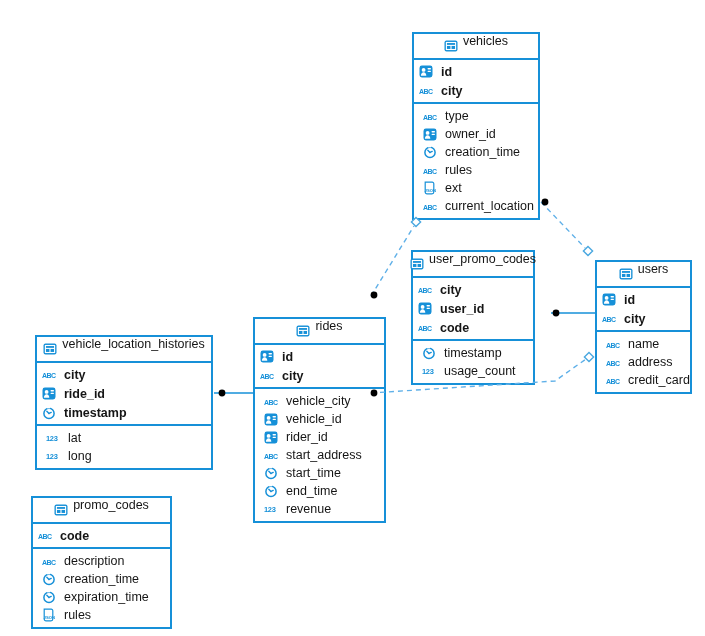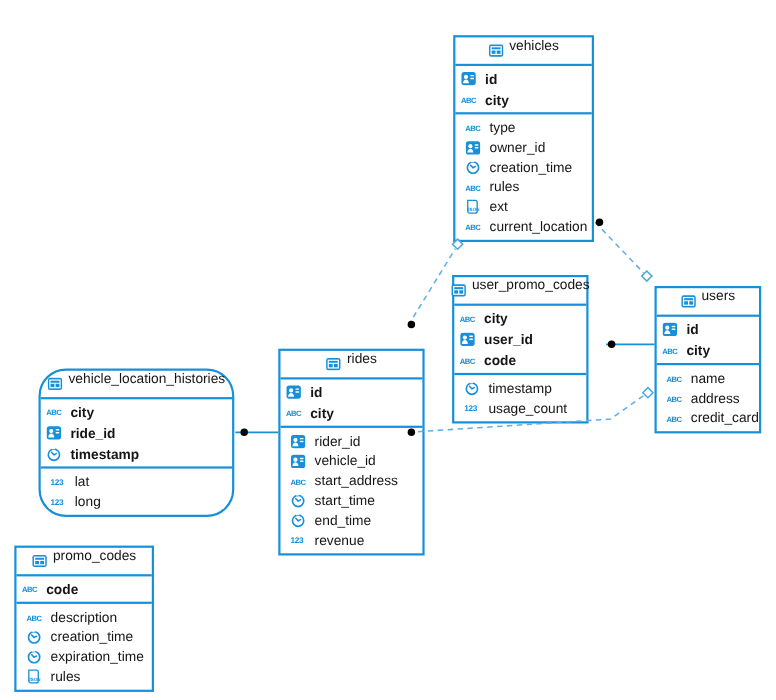--- a/index.html
+++ b/index.html
@@ -292,41 +292,49 @@
             <svg width="17" height="9" viewBox="0 0 17 9">
               <text x="0" y="7.5" font-family="Liberation Sans, sans-serif" font-size="7" font-weight="bold" letter-spacing="-0.5" fill="#1690d8">ABC</text>
             </svg>
           </span>
           <span>city</span>
         </div>
       </div>
       <div class="erd-fields">
         <div class="erd-row">
           <span class="icon-box">
+            <svg width="17" height="9" viewBox="0 0 17 9">
+              <text x="0" y="7.5" font-family="Liberation Sans, sans-serif" font-size="7" font-weight="bold" letter-spacing="-0.5" fill="#1690d8">ABC</text>
+            </svg>
+          </span>
+          <span>vehicle_city</span>
+        </div>
+        <div class="erd-row">
+          <span class="icon-box">
+            <svg width="14" height="13" viewBox="0 0 14 13">
+              <rect x="0.5" y="0.5" width="13" height="12" rx="2.4" fill="#1690d8"></rect>
+              <circle cx="4.6" cy="4.9" r="1.9" fill="#fff"></circle>
+              <path d="M1.9 10.7 c0-2.3 1.3-3.5 2.7-3.5 s2.7 1.2 2.7 3.5 z" fill="#fff"></path>
+              <rect x="8.5" y="3.1" width="3.5" height="1.3" rx="0.65" fill="#fff"></rect>
+              <rect x="8.5" y="5.7" width="3.5" height="1.3" rx="0.65" fill="#fff"></rect>
+            </svg>
+          </span>
+          <span>vehicle_id</span>
+        </div>
+        <div class="erd-row">
+          <span class="icon-box">
             <svg width="14" height="13" viewBox="0 0 14 13">
               <rect x="0.5" y="0.5" width="13" height="12" rx="2.4" fill="#1690d8"></rect>
               <circle cx="4.6" cy="4.9" r="1.9" fill="#fff"></circle>
               <path d="M1.9 10.7 c0-2.3 1.3-3.5 2.7-3.5 s2.7 1.2 2.7 3.5 z" fill="#fff"></path>
               <rect x="8.5" y="3.1" width="3.5" height="1.3" rx="0.65" fill="#fff"></rect>
               <rect x="8.5" y="5.7" width="3.5" height="1.3" rx="0.65" fill="#fff"></rect>
             </svg>
           </span>
           <span>rider_id</span>
-        </div>
-        <div class="erd-row">
-          <span class="icon-box">
-            <svg width="14" height="13" viewBox="0 0 14 13">
-              <rect x="0.5" y="0.5" width="13" height="12" rx="2.4" fill="#1690d8"></rect>
-              <circle cx="4.6" cy="4.9" r="1.9" fill="#fff"></circle>
-              <path d="M1.9 10.7 c0-2.3 1.3-3.5 2.7-3.5 s2.7 1.2 2.7 3.5 z" fill="#fff"></path>
-              <rect x="8.5" y="3.1" width="3.5" height="1.3" rx="0.65" fill="#fff"></rect>
-              <rect x="8.5" y="5.7" width="3.5" height="1.3" rx="0.65" fill="#fff"></rect>
-            </svg>
-          </span>
-          <span>vehicle_id</span>
         </div>
         <div class="erd-row">
           <span class="icon-box">
             <svg width="17" height="9" viewBox="0 0 17 9">
               <text x="0" y="7.5" font-family="Liberation Sans, sans-serif" font-size="7" font-weight="bold" letter-spacing="-0.5" fill="#1690d8">ABC</text>
             </svg>
           </span>
           <span>start_address</span>
         </div>
         <div class="erd-row">
@@ -354,21 +362,21 @@
         <div class="erd-row">
           <span class="icon-box">
             <svg width="17" height="10" viewBox="0 0 17 10">
               <text x="0" y="8" font-family="Liberation Sans, sans-serif" font-size="7.5" font-weight="bold" letter-spacing="-0.3" fill="#1690d8">123</text>
             </svg>
           </span>
           <span>revenue</span>
         </div>
       </div>
     </div>
-    <div class="erd-table" style="left: 35px; top: 335px; width: 178px; border-radius: 25px;">
+    <div class="erd-table" style="left: 35px; top: 335px; width: 178px;">
       <div class="erd-header">
         <span class="icon-box" style="width: 14px; min-width: 14px;">
           <svg width="14" height="12" viewBox="0 0 14 12">
             <rect x="0.5" y="0.5" width="13" height="11" rx="2" fill="#1690d8"></rect>
             <rect x="2.4" y="2.5" width="9.2" height="7" fill="none" stroke="#fff" stroke-width="1.1"></rect>
             <line x1="2.4" y1="5.4" x2="11.6" y2="5.4" stroke="#fff" stroke-width="1.1"></line>
             <line x1="7" y1="5.4" x2="7" y2="9.5" stroke="#fff" stroke-width="1.1"></line>
           </svg>
         </span>
         <span>vehicle_location_histories</span>
@@ -418,21 +426,21 @@
         <div class="erd-row">
           <span class="icon-box">
             <svg width="17" height="10" viewBox="0 0 17 10">
               <text x="0" y="8" font-family="Liberation Sans, sans-serif" font-size="7.5" font-weight="bold" letter-spacing="-0.3" fill="#1690d8">123</text>
             </svg>
           </span>
           <span>long</span>
         </div>
       </div>
     </div>
-    <div class="erd-table" style="left: 13px; top: 496px; width: 127px;">
+    <div class="erd-table" style="left: 31px; top: 496px; width: 141px;">
       <div class="erd-header">
         <span class="icon-box" style="width: 14px; min-width: 14px;">
           <svg width="14" height="12" viewBox="0 0 14 12">
             <rect x="0.5" y="0.5" width="13" height="11" rx="2" fill="#1690d8"></rect>
             <rect x="2.4" y="2.5" width="9.2" height="7" fill="none" stroke="#fff" stroke-width="1.1"></rect>
             <line x1="2.4" y1="5.4" x2="11.6" y2="5.4" stroke="#fff" stroke-width="1.1"></line>
             <line x1="7" y1="5.4" x2="7" y2="9.5" stroke="#fff" stroke-width="1.1"></line>
           </svg>
         </span>
         <span>promo_codes</span>

